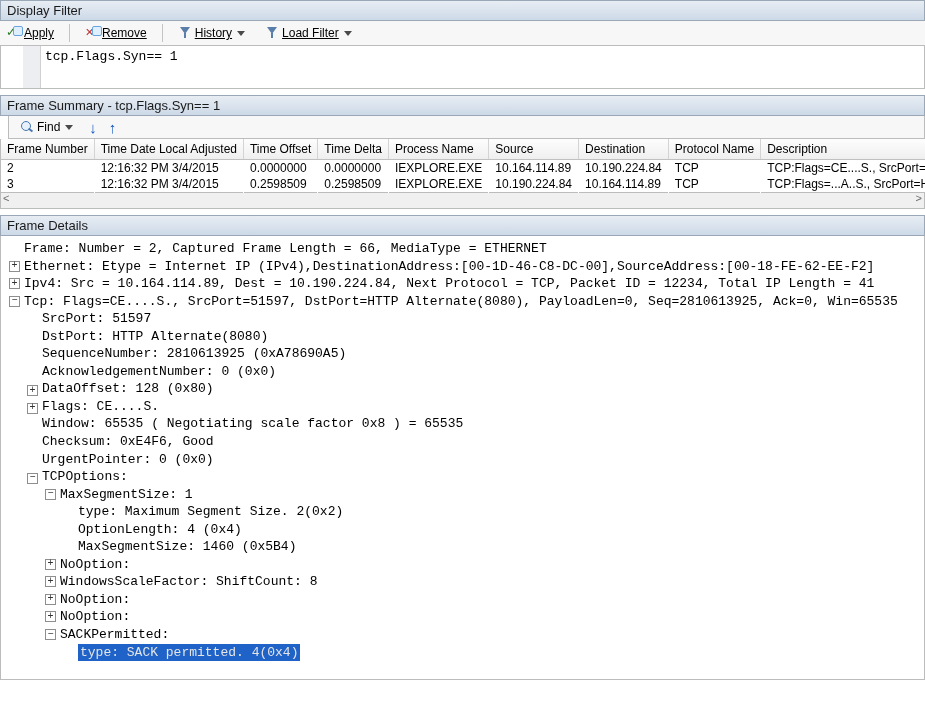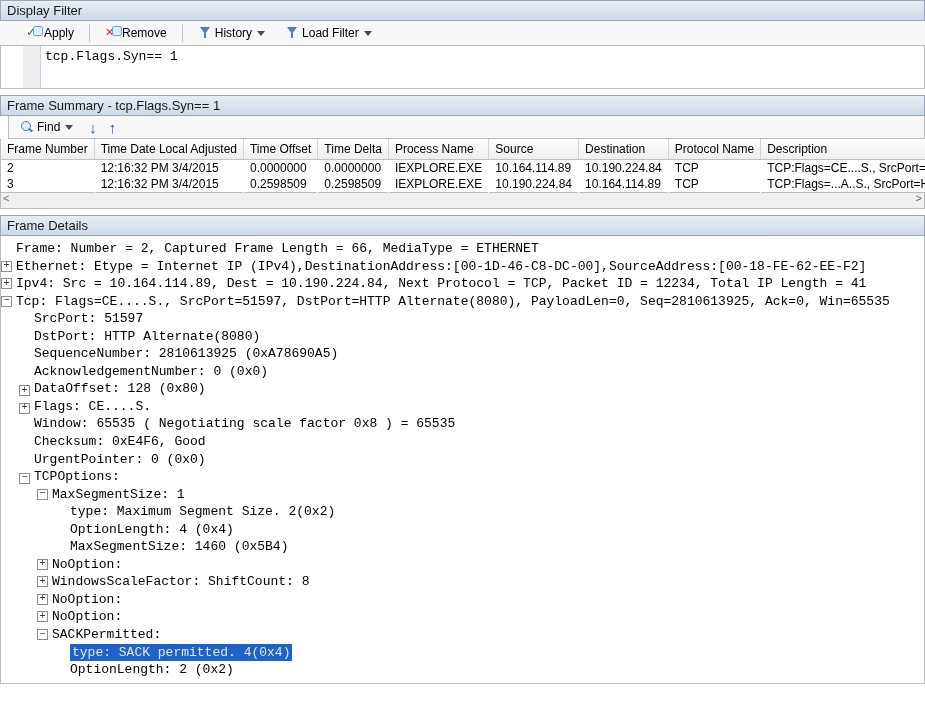--- a/index.html
+++ b/index.html
@@ -15,23 +15,24 @@
     background: linear-gradient(#e8edf3, #cdd9e8);
     border: 1px solid #9aa7b7;
     padding: 2px 6px;
     font-size: 13px;
     color: #1a1a1a;
   }
   .toolbar {
     display: flex;
     align-items: center;
     gap: 6px;
-    padding: 3px 4px 3px 20px;
+    padding: 3px 4px 3px 0;
     border-bottom: 1px solid #bcbcbc;
     background: #f7f7f7;
+    text-decoration: underline;
   }
   .tb-btn {
     display: inline-flex;
     align-items: center;
     gap: 3px;
     padding: 1px 6px;
     border: 1px solid transparent;
     border-radius: 2px;
     cursor: pointer;
     font-size: 12px;
@@ -93,21 +94,21 @@
   .hscroll {
     height:16px;background:#f0f0f0;border:1px solid #bcbcbc;border-top:none;
     position:relative;
   }
   .hscroll::before{content:"<";position:absolute;left:2px;top:-1px;font-size:11px;color:#6b6b6b;}
   .hscroll::after{content:">";position:absolute;right:2px;top:-1px;font-size:11px;color:#6b6b6b;}
   .details-body {
     font-family: Consolas, "Courier New", monospace;
     font-size: 13px;
     line-height: 1.35;
-    padding: 4px 2px 4px 0;
+    padding: 4px 2px 4px 8px;
     border:1px solid #bcbcbc;
     border-top:none;
   }
   .tree-row {
     display:flex;align-items:flex-start;white-space:nowrap;
   }
   .toggle {
     display:inline-flex;align-items:center;justify-content:center;
     width:11px;height:11px;border:1px solid #8e8e8e;background:#fff;
     font-size:10px;line-height:10px;color:#333;margin-right:4px;margin-top:3px;
@@ -323,16 +324,15 @@
   <div class="tree-row indent2">
     <span class="toggle">−</span>
     <span>SACKPermitted:</span>
   </div>
   <div class="tree-row indent3">
     <span class="toggle blank"></span>
     <span class="sel">type: SACK permitted. 4(0x4)</span>
   </div>
   <div class="tree-row indent3">
     <span class="toggle blank"></span>
-    <span>OptionLength: 2 (0x2)</span>
   </div>
 
 </div>
 
 </body></html>

